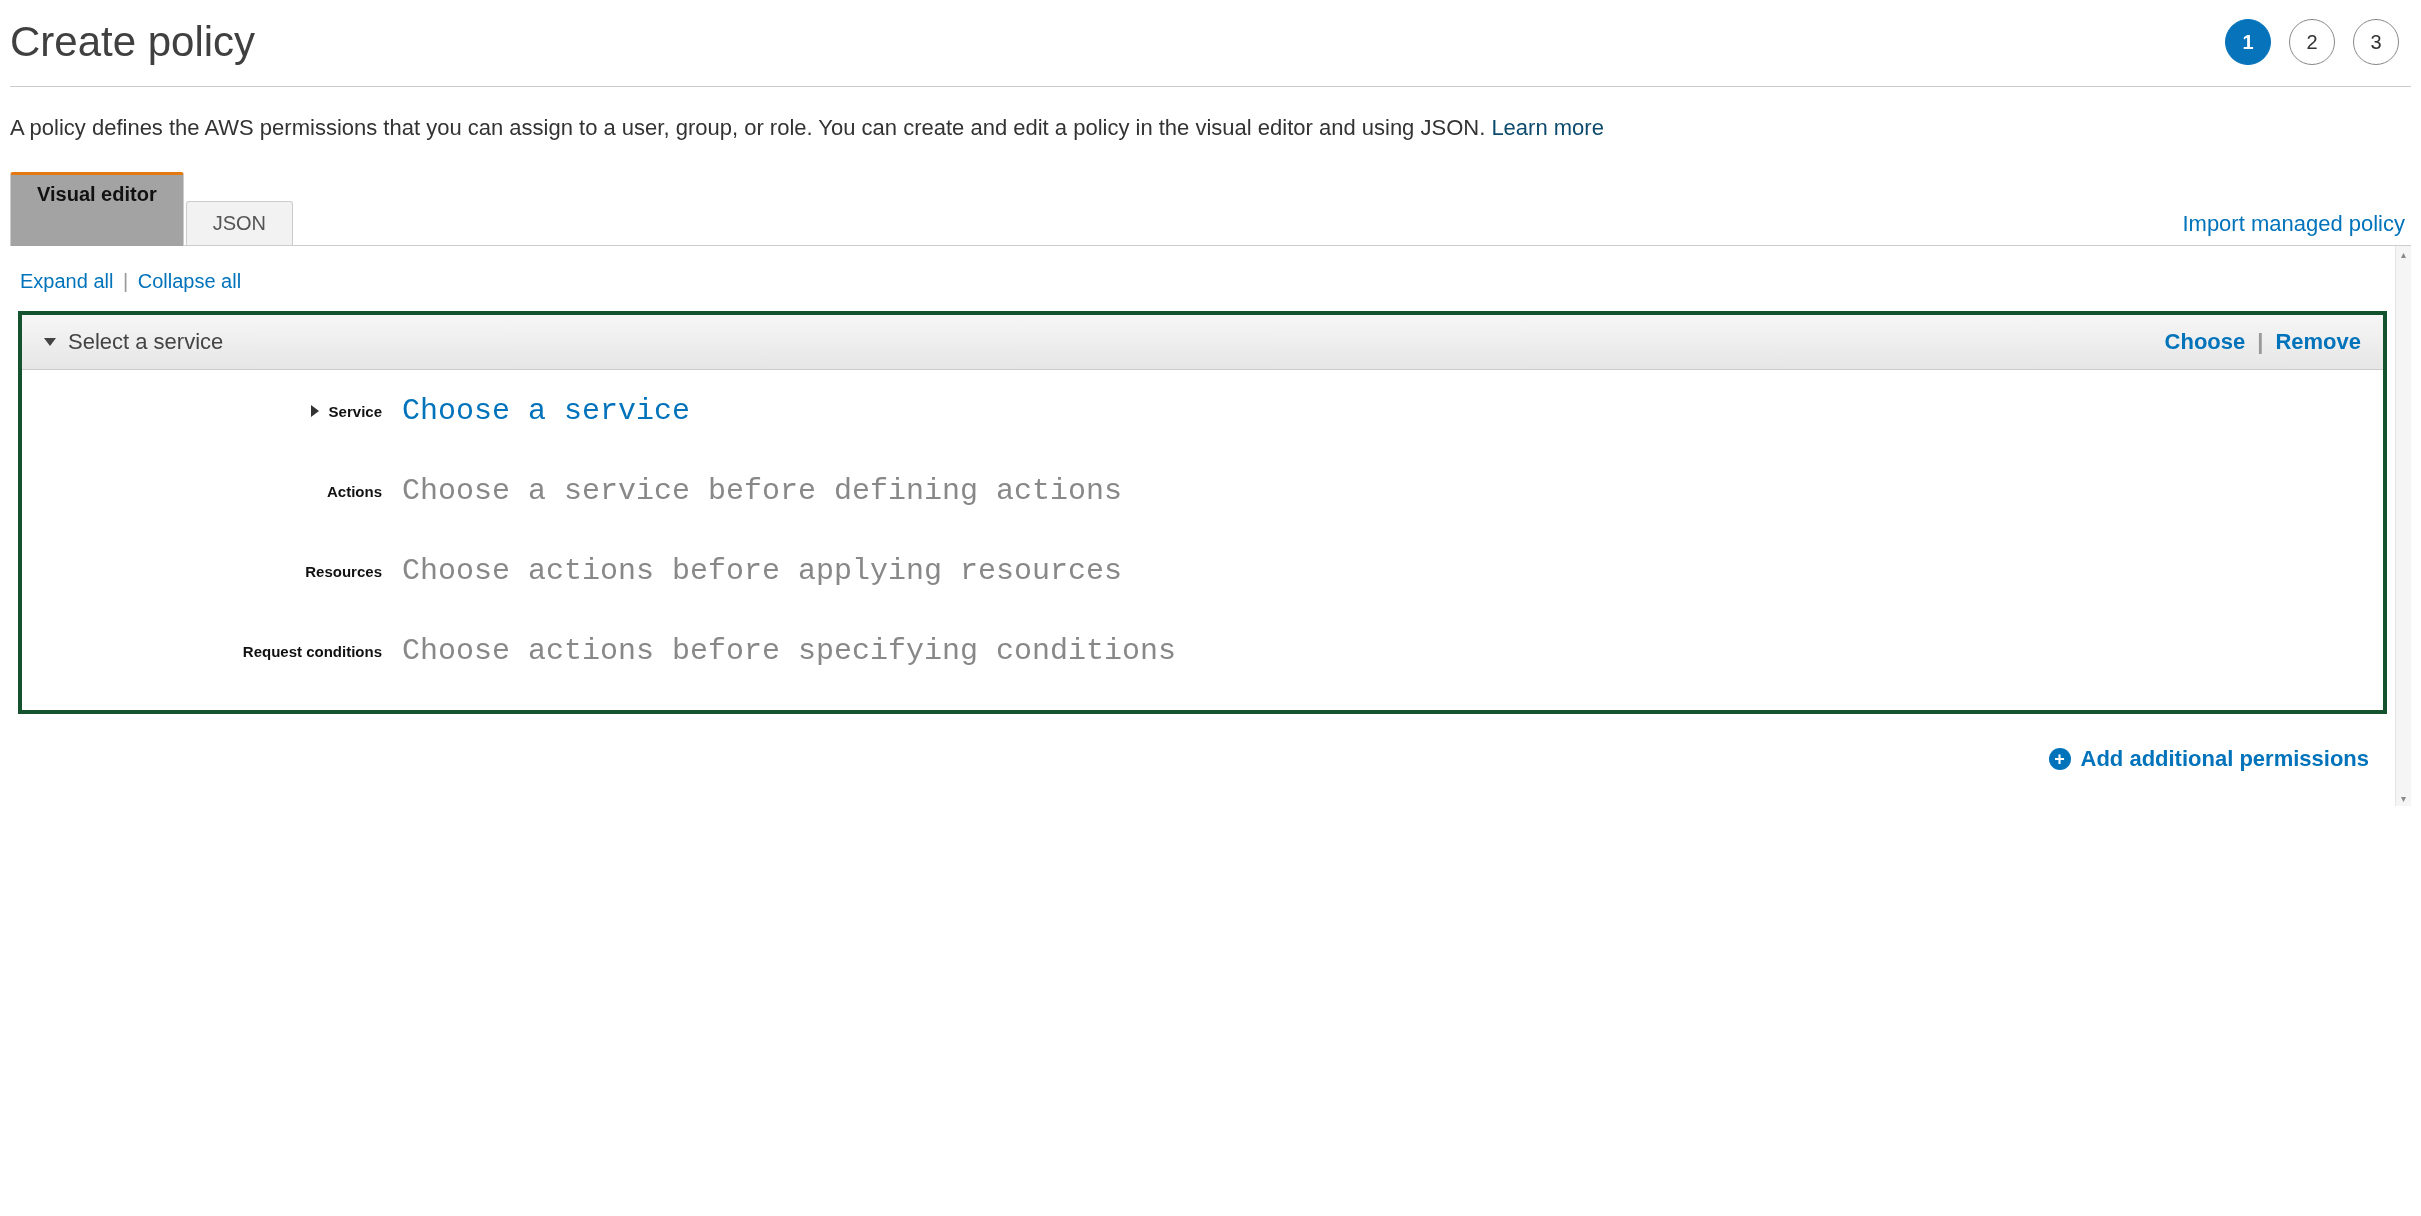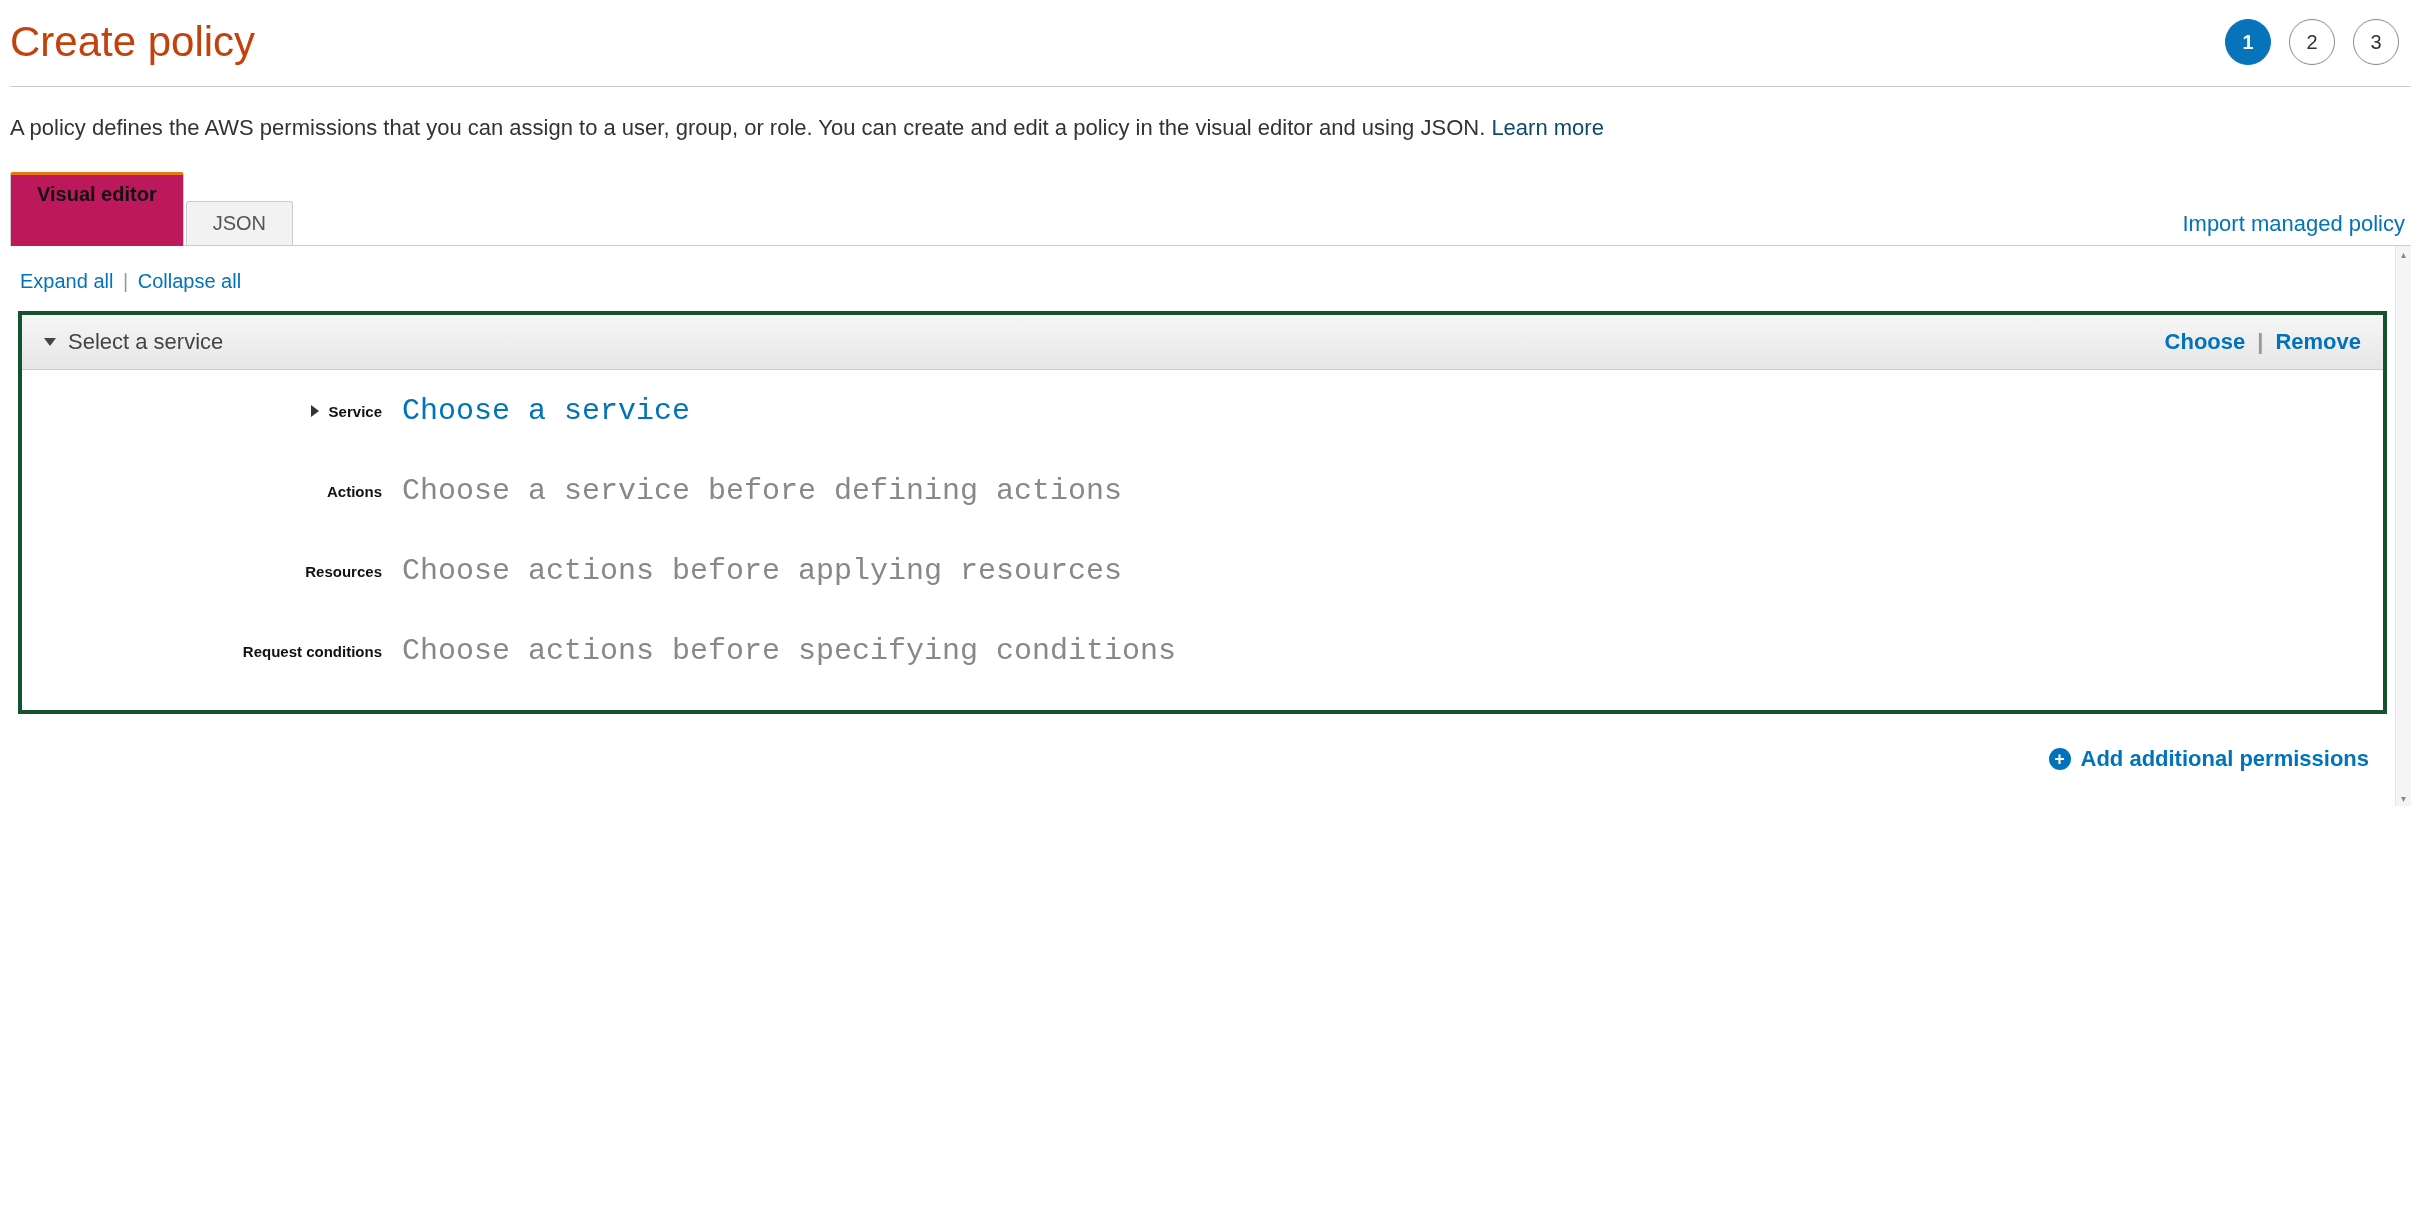--- a/index.html
+++ b/index.html
@@ -16,21 +16,21 @@
     }
     .page-header {
       display: flex;
       justify-content: space-between;
       align-items: center;
       padding: 8px 0 20px 0;
     }
     .page-title {
       font-size: 42px;
       font-weight: 400;
-      color: #c2410c;
+      color: #404040;
     }
     .steps {
       display: flex;
       gap: 18px;
       align-items: center;
       padding-right: 12px;
     }
     .step {
       width: 46px;
       height: 46px;
@@ -79,21 +79,21 @@
       border-bottom: none;
       background: #f2f2f2;
       font-size: 20px;
       color: #555;
       cursor: pointer;
       position: relative;
       margin-right: 2px;
       border-radius: 3px 3px 0 0;
     }
     .tab.active {
-      background: #be185d;
+      background: #a3a3a3;
       color: #111;
       font-weight: 700;
       border-top: 3px solid #e47911;
       padding-top: 8px;
       margin-bottom: -1px;
     }
     .import-link {
       color: #0073bb;
       font-size: 22px;
       text-decoration: none;

